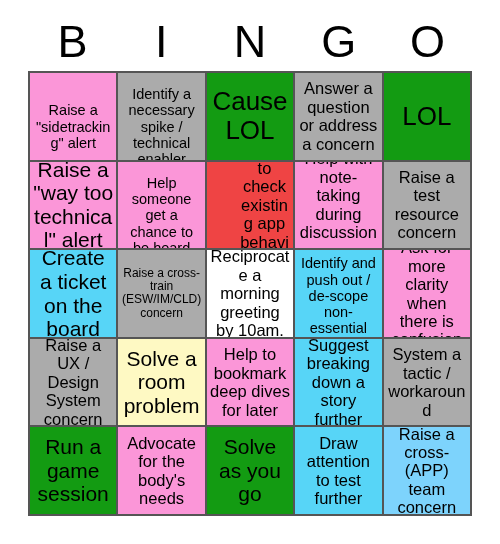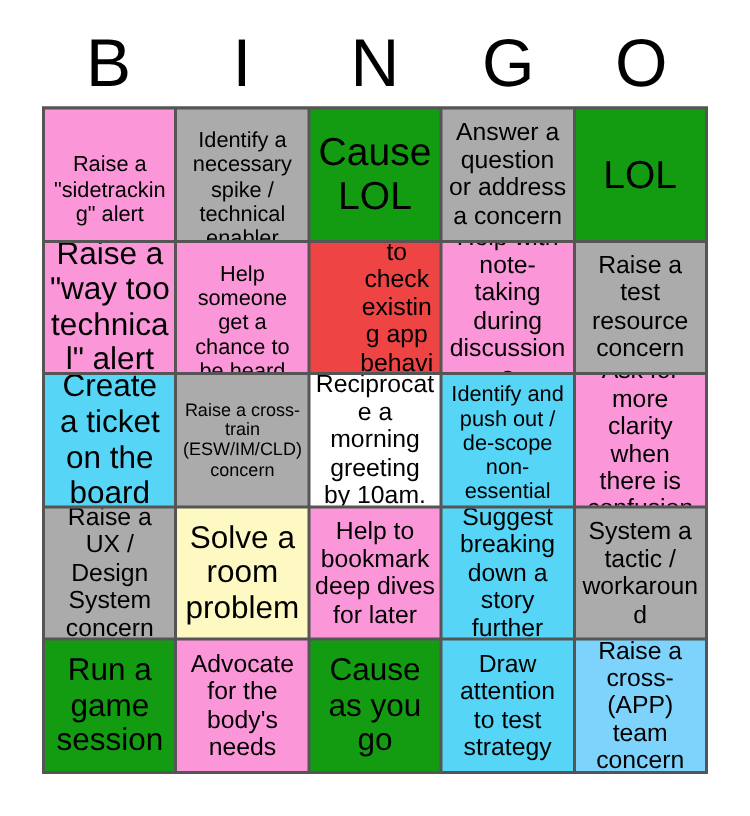--- a/index.html
+++ b/index.html
@@ -150,23 +150,23 @@
       <div class="cell fs-md" style="background: rgb(171, 171, 171);">
         <span>System a tactic / workaround</span>
       </div>
       <div class="cell fs-lg" style="background: rgb(19, 155, 18);">
         <span>Run a game session</span>
       </div>
       <div class="cell fs-md" style="background: rgb(251, 150, 216);">
         <span>Advocate for the body's needs</span>
       </div>
       <div class="cell fs-lg" style="background: rgb(19, 155, 18);">
-        <span>Cause as you go</span>
+        <span>Solve as you go</span>
       </div>
       <div class="cell fs-md" style="background: rgb(87, 213, 247);">
-        <span>Draw attention to test strategy</span>
+        <span>Draw attention to test further</span>
       </div>
       <div class="cell fs-md" style="background: #7dd3fc;">
         <span>Raise a cross-(APP) team concern</span>
       </div>
     </div>
 
 </div>
 
 </body></html>

